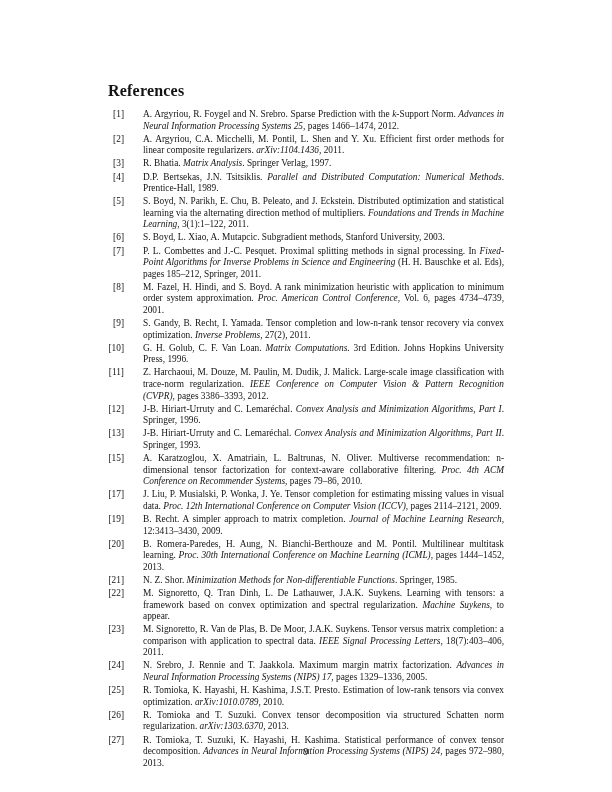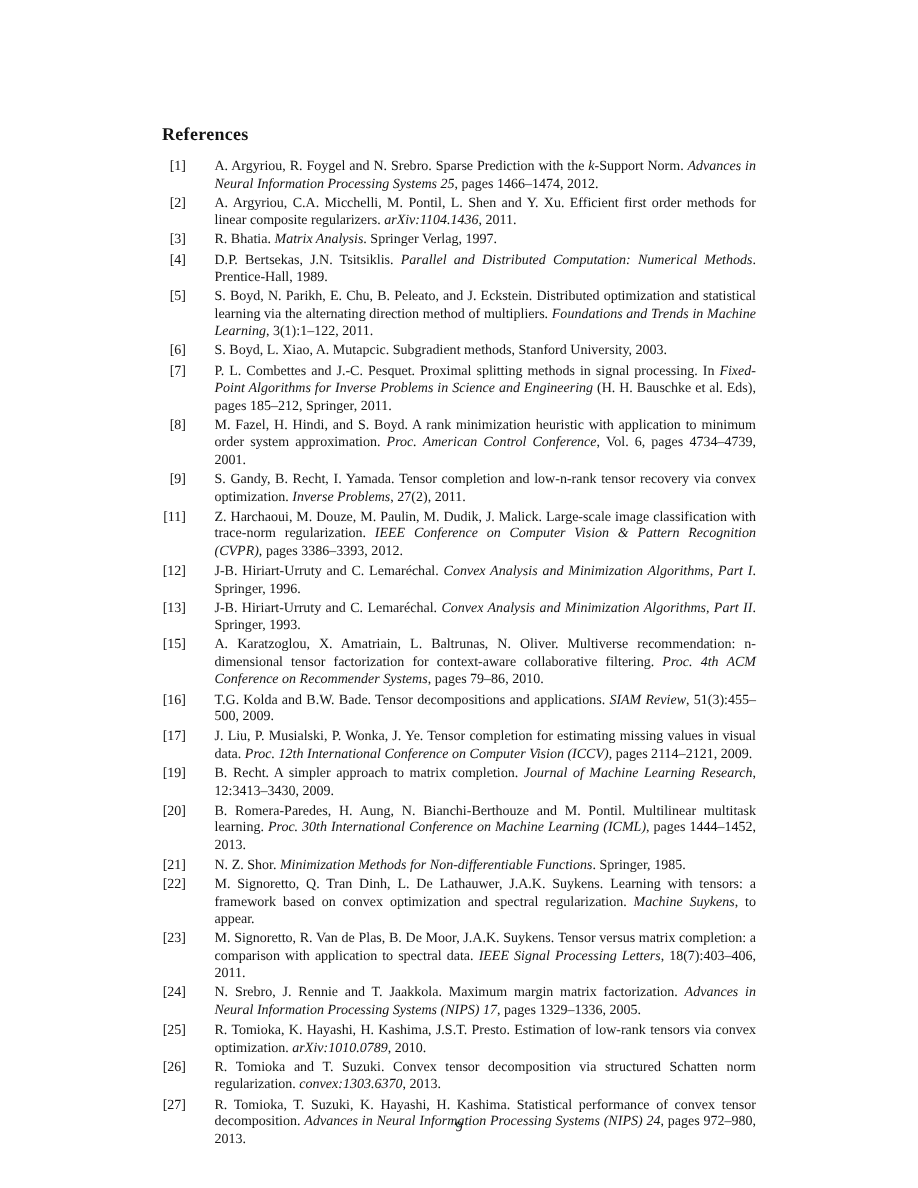--- a/index.html
+++ b/index.html
@@ -3,21 +3,21 @@
 <meta charset="utf-8">
 <style>
   html,body{margin:0;padding:0;}
   body{
     width:612px;height:792px;position:relative;background:#ffffff;
     font-family:"Liberation Serif", serif;color:#141414;
     -webkit-font-smoothing:antialiased;
   }
   .page{position:absolute;left:104px;top:82px;width:400px;}
   .section-heading{
-    font-size:12px;font-weight:bold;margin:0 0 9px 4px;letter-spacing:0.2px;
+    font-size:16px;font-weight:bold;margin:0 0 9px 4px;letter-spacing:0.2px;
   }
   .ref-list{font-size:9.35px;line-height:11.55px;}
   .ref-item{display:flex;margin-bottom:1.6px;}
   .ref-num{flex:0 0 20px;text-align:right;white-space:nowrap;}
   .ref-text{flex:1;margin-left:19px;text-align:justify;}
   .ref-text i{font-style:italic;}
   .page-number{
     position:absolute;left:0;top:746px;width:612px;text-align:center;
     font-size:9.6px;font-family:"Liberation Serif", serif;color:#141414;
   }
@@ -58,38 +58,38 @@
       </div>
       <div class="ref-item">
         <span class="ref-num">[8]</span>
         <span class="ref-text"><span>M. Fazel, H. Hindi, and S. Boyd. A rank minimization heuristic with application to minimum order system approximation. </span><i>Proc. American Control Conference</i><span>, Vol. 6, pages 4734–4739, 2001.</span></span>
       </div>
       <div class="ref-item">
         <span class="ref-num">[9]</span>
         <span class="ref-text"><span>S. Gandy, B. Recht, I. Yamada. Tensor completion and low-n-rank tensor recovery via convex optimization. </span><i>Inverse Problems</i><span>, 27(2), 2011.</span></span>
       </div>
       <div class="ref-item">
+        <span class="ref-num">[10]</span>
+        <span class="ref-text"><span>G. H. Golub, C. F. Van Loan. </span><i>Matrix Computations</i><span>. 3rd Edition. Johns Hopkins University Press, 1996.</span></span>
+      </div>
+      <div class="ref-item">
         <span class="ref-num">[11]</span>
         <span class="ref-text"><span>Z. Harchaoui, M. Douze, M. Paulin, M. Dudik, J. Malick. Large-scale image classification with trace-norm regularization. </span><i>IEEE Conference on Computer Vision &amp; Pattern Recognition (CVPR)</i><span>, pages 3386–3393, 2012.</span></span>
       </div>
       <div class="ref-item">
         <span class="ref-num">[12]</span>
         <span class="ref-text"><span>J-B. Hiriart-Urruty and C. Lemaréchal. </span><i>Convex Analysis and Minimization Algorithms, Part I</i><span>. Springer, 1996.</span></span>
       </div>
       <div class="ref-item">
         <span class="ref-num">[13]</span>
         <span class="ref-text"><span>J-B. Hiriart-Urruty and C. Lemaréchal. </span><i>Convex Analysis and Minimization Algorithms, Part II</i><span>. Springer, 1993.</span></span>
       </div>
       <div class="ref-item">
         <span class="ref-num">[15]</span>
         <span class="ref-text"><span>A. Karatzoglou, X. Amatriain, L. Baltrunas, N. Oliver. Multiverse recommendation: n-dimensional tensor factorization for context-aware collaborative filtering. </span><i>Proc. 4th ACM Conference on Recommender Systems</i><span>, pages 79–86, 2010.</span></span>
-      </div>
-      <div class="ref-item">
-        <span class="ref-num">[16]</span>
-        <span class="ref-text"><span>T.G. Kolda and B.W. Bade.  Tensor decompositions and applications.  </span><i>SIAM Review</i><span>, 51(3):455–500, 2009.</span></span>
       </div>
       <div class="ref-item">
         <span class="ref-num">[17]</span>
         <span class="ref-text"><span>J. Liu, P. Musialski, P. Wonka, J. Ye.  Tensor completion for estimating missing values in visual data. </span><i>Proc. 12th International Conference on Computer Vision (ICCV)</i><span>, pages 2114–2121, 2009.</span></span>
       </div>
       <div class="ref-item">
         <span class="ref-num">[19]</span>
         <span class="ref-text"><span>B. Recht. A simpler approach to matrix completion. </span><i>Journal of Machine Learning Research</i><span>, 12:3413–3430, 2009.</span></span>
       </div>
       <div class="ref-item">
@@ -111,21 +111,21 @@
       <div class="ref-item">
         <span class="ref-num">[24]</span>
         <span class="ref-text"><span>N. Srebro, J. Rennie and T. Jaakkola. Maximum margin matrix factorization. </span><i>Advances in Neural Information Processing Systems (NIPS) 17</i><span>, pages 1329–1336, 2005.</span></span>
       </div>
       <div class="ref-item">
         <span class="ref-num">[25]</span>
         <span class="ref-text"><span>R. Tomioka, K. Hayashi, H. Kashima, J.S.T. Presto.  Estimation of low-rank tensors via convex optimization.  </span><i>arXiv:1010.0789</i><span>, 2010.</span></span>
       </div>
       <div class="ref-item">
         <span class="ref-num">[26]</span>
-        <span class="ref-text"><span>R. Tomioka and T. Suzuki. Convex tensor decomposition via structured Schatten norm regularization. </span><i>convex:1303.6370</i><span>, 2013.</span></span>
+        <span class="ref-text"><span>R. Tomioka and T. Suzuki. Convex tensor decomposition via structured Schatten norm regularization. </span><i>arXiv:1303.6370</i><span>, 2013.</span></span>
       </div>
       <div class="ref-item">
         <span class="ref-num">[27]</span>
         <span class="ref-text"><span>R. Tomioka, T. Suzuki, K. Hayashi, H. Kashima. Statistical performance of convex tensor decomposition. </span><i>Advances in Neural Information Processing Systems (NIPS) 24</i><span>, pages 972–980, 2013.</span></span>
       </div>
     </div>
 </div>
 
 <div class="page-number">9</div>
 

